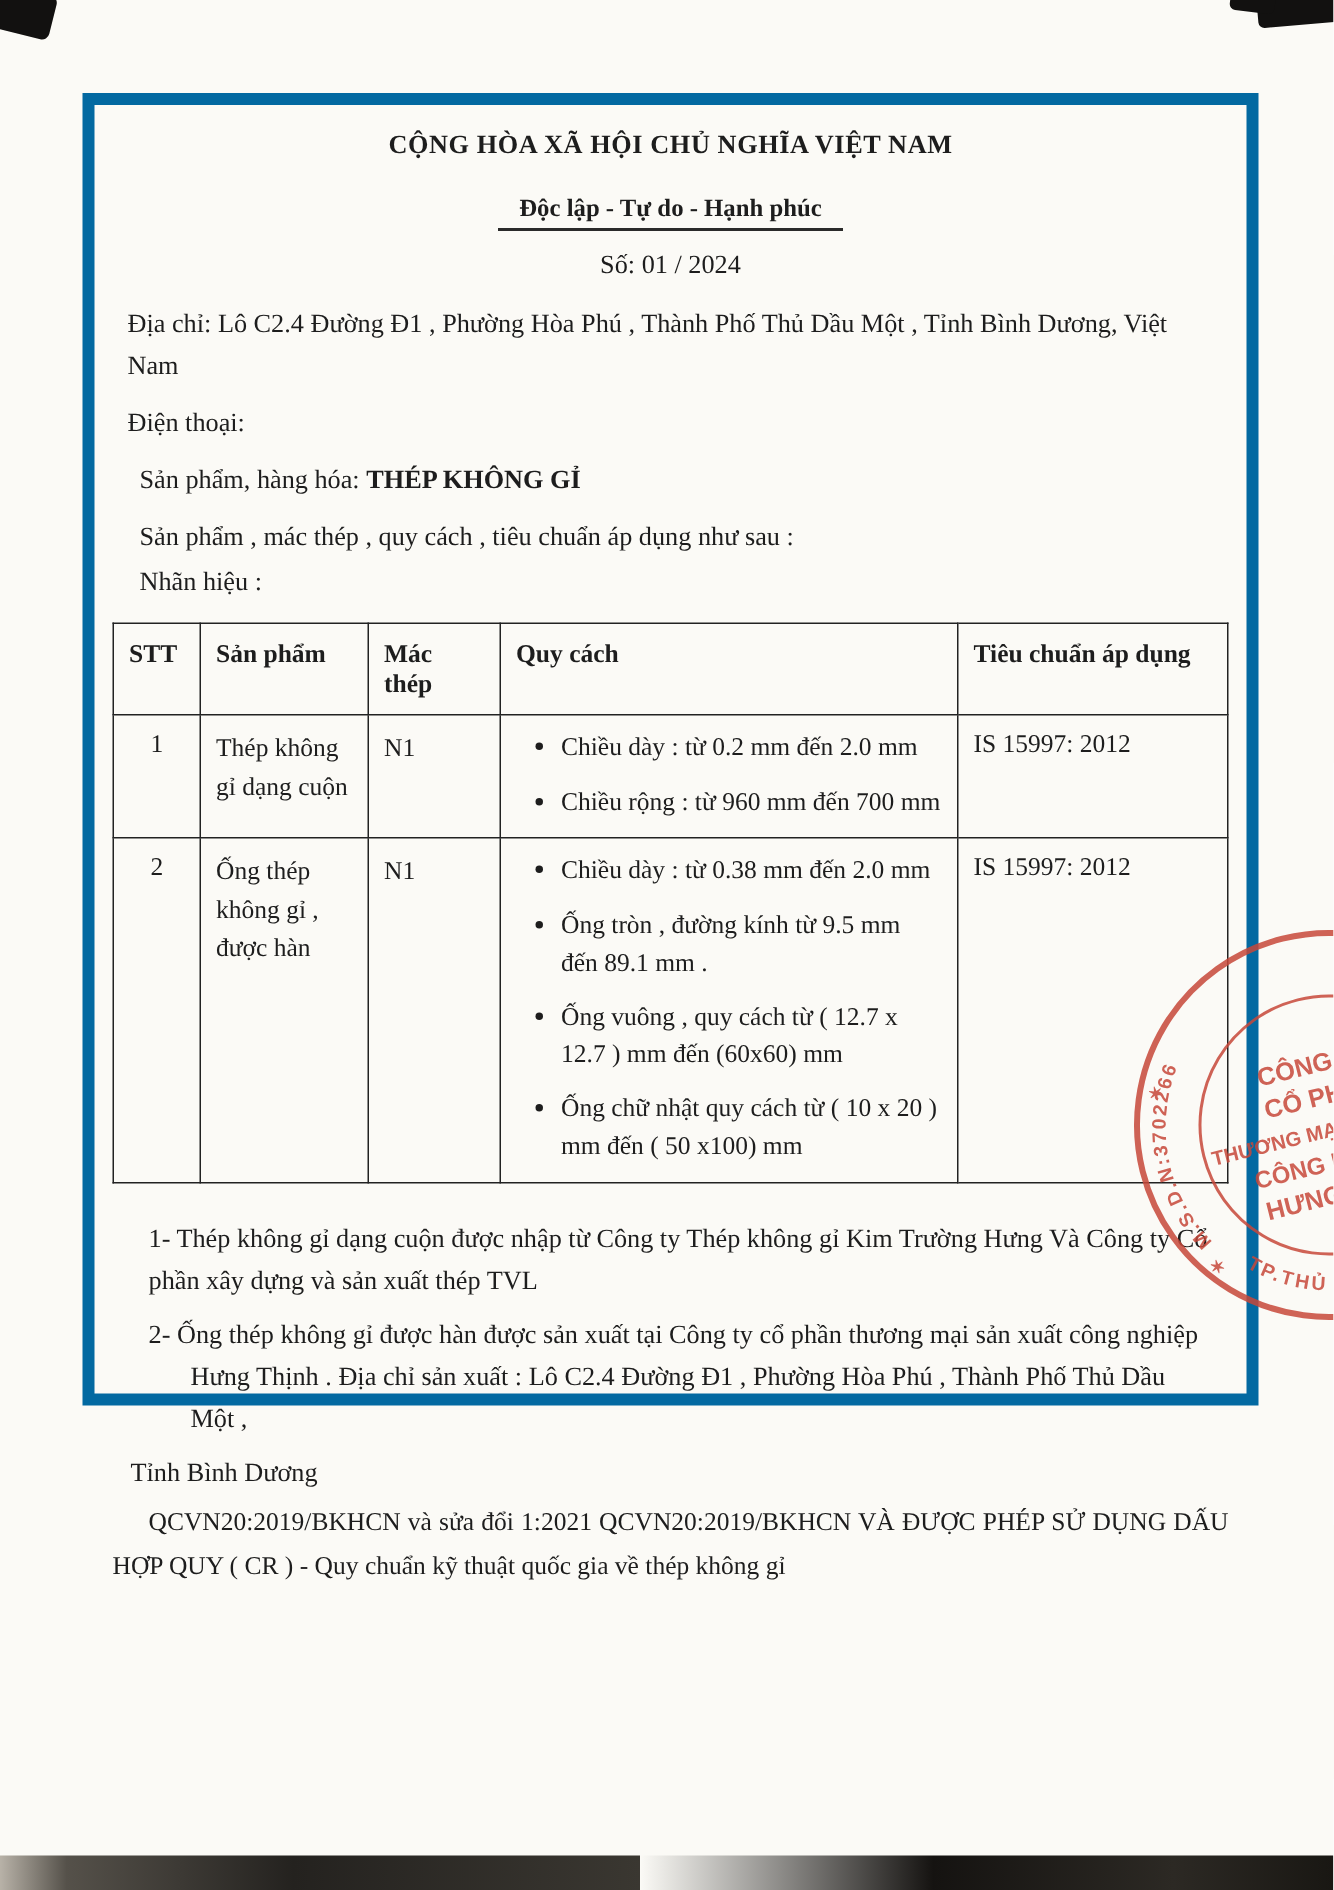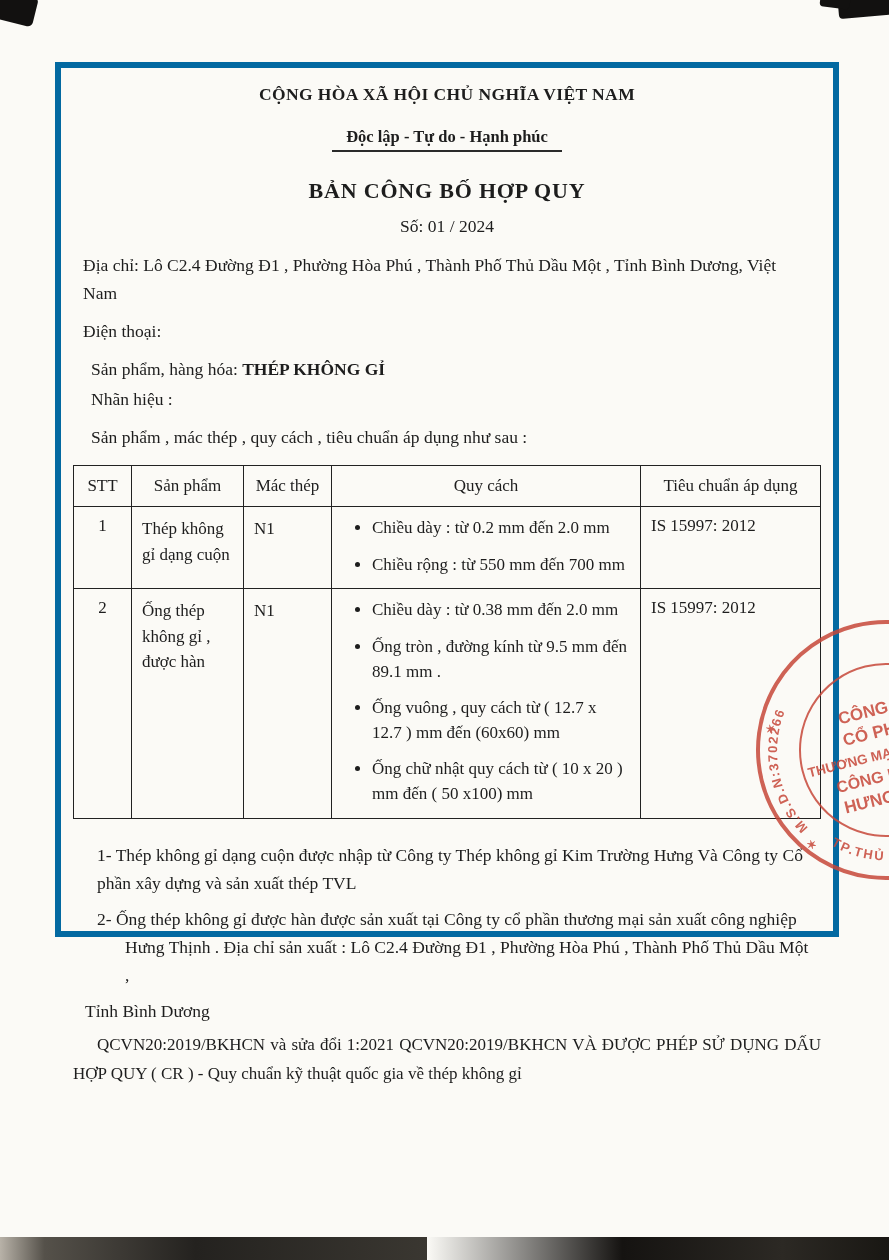--- a/index.html
+++ b/index.html
@@ -13,21 +13,21 @@
     background: #fbfaf6;
     overflow: hidden;
   }
 
   .frame {
     position: absolute;
     left: 55px;
     top: 62px;
     width: 784px;
     height: 875px;
-    border: 6px solid #0369a1;
+    border: 8px solid #0369a1;
     padding: 16px 10px 16px 10px;
     background: transparent;
   }
 
   .nat-header { text-align: center; }
   .nation { font-size: 17.5px; font-weight: bold; letter-spacing: 0.4px; }
   .motto {
     display: inline-block;
     margin-top: 4px;
     font-size: 16.5px;
@@ -56,22 +56,22 @@
     width: calc(100% - 4px);
     border-collapse: collapse;
     font-size: 17px;
   }
   table.product-table th, table.product-table td {
     border: 1.6px solid #222;
     vertical-align: top;
     padding: 9px 10px;
   }
   table.product-table thead th {
-    font-weight: normal;
-    text-align: center;
+    font-weight: bold;
+    text-align: left;
     padding: 10px 10px;
   }
   th.c-stt, td.c-stt { width: 58px; text-align: center; }
   th.c-prod, td.c-prod { width: 112px; }
   th.c-grade, td.c-grade { width: 88px; }
   th.c-specs, td.c-specs { width: auto; }
   th.c-std, td.c-std { width: 180px; }
   td.c-specs { padding: 10px 10px 10px 8px; }
   td.c-specs ul { list-style: disc; padding-left: 30px; }
   td.c-specs li { margin-bottom: 12px; line-height: 1.45; }
@@ -117,50 +117,49 @@
 
 <div class="page">
 
   <div class="frame">
 
     <div class="nat-header">
       <div class="nation">CỘNG HÒA XÃ HỘI CHỦ NGHĨA VIỆT NAM</div><br>
       <div class="motto">Độc lập - Tự do - Hạnh phúc</div>
     </div>
 
-    <div class="title">BẢN CÔNG BỐ HỢP QUY</div>
     <div class="doc-no">Số: 01 / 2024</div>
 
     <div class="info">
       <p>Địa chỉ: Lô C2.4 Đường Đ1 , Phường Hòa Phú , Thành Phố Thủ Dầu Một , Tỉnh Bình Dương, Việt Nam</p>
       <p class="gap-top">Điện thoại:</p>
       <p class="sub gap-top"><span>Sản phẩm, hàng hóa: </span><span class="bold-val">THÉP KHÔNG GỈ</span></p>
+      <p class="sub gap-top">Sản phẩm , mác thép , quy cách , tiêu chuẩn áp dụng như sau :</p>
       <p class="sub">Nhãn hiệu :</p>
-      <p class="sub gap-top">Sản phẩm , mác thép , quy cách , tiêu chuẩn áp dụng như sau :</p>
     </div>
 
     <table class="product-table">
       <thead>
         <tr>
           <th class="c-stt">STT</th>
           <th class="c-prod">Sản phẩm</th>
           <th class="c-grade">Mác thép</th>
           <th class="c-specs">Quy cách</th>
           <th class="c-std">Tiêu chuẩn áp dụng</th>
         </tr>
       </thead>
       <tbody>
         <tr>
           <td class="c-stt">1</td>
           <td class="c-prod">Thép không gỉ dạng cuộn</td>
           <td class="c-grade">N1</td>
           <td class="c-specs">
             <ul>
               <li>Chiều dày : từ 0.2 mm đến 2.0 mm</li>
-              <li>Chiều rộng : từ 550 mm đến 700 mm</li>
+              <li>Chiều rộng : từ 960 mm đến 700 mm</li>
             </ul>
           </td>
           <td class="c-std">IS 15997: 2012</td>
         </tr>
         <tr>
           <td class="c-stt">2</td>
           <td class="c-prod">Ống thép không gỉ , được hàn</td>
           <td class="c-grade">N1</td>
           <td class="c-specs">
             <ul>

